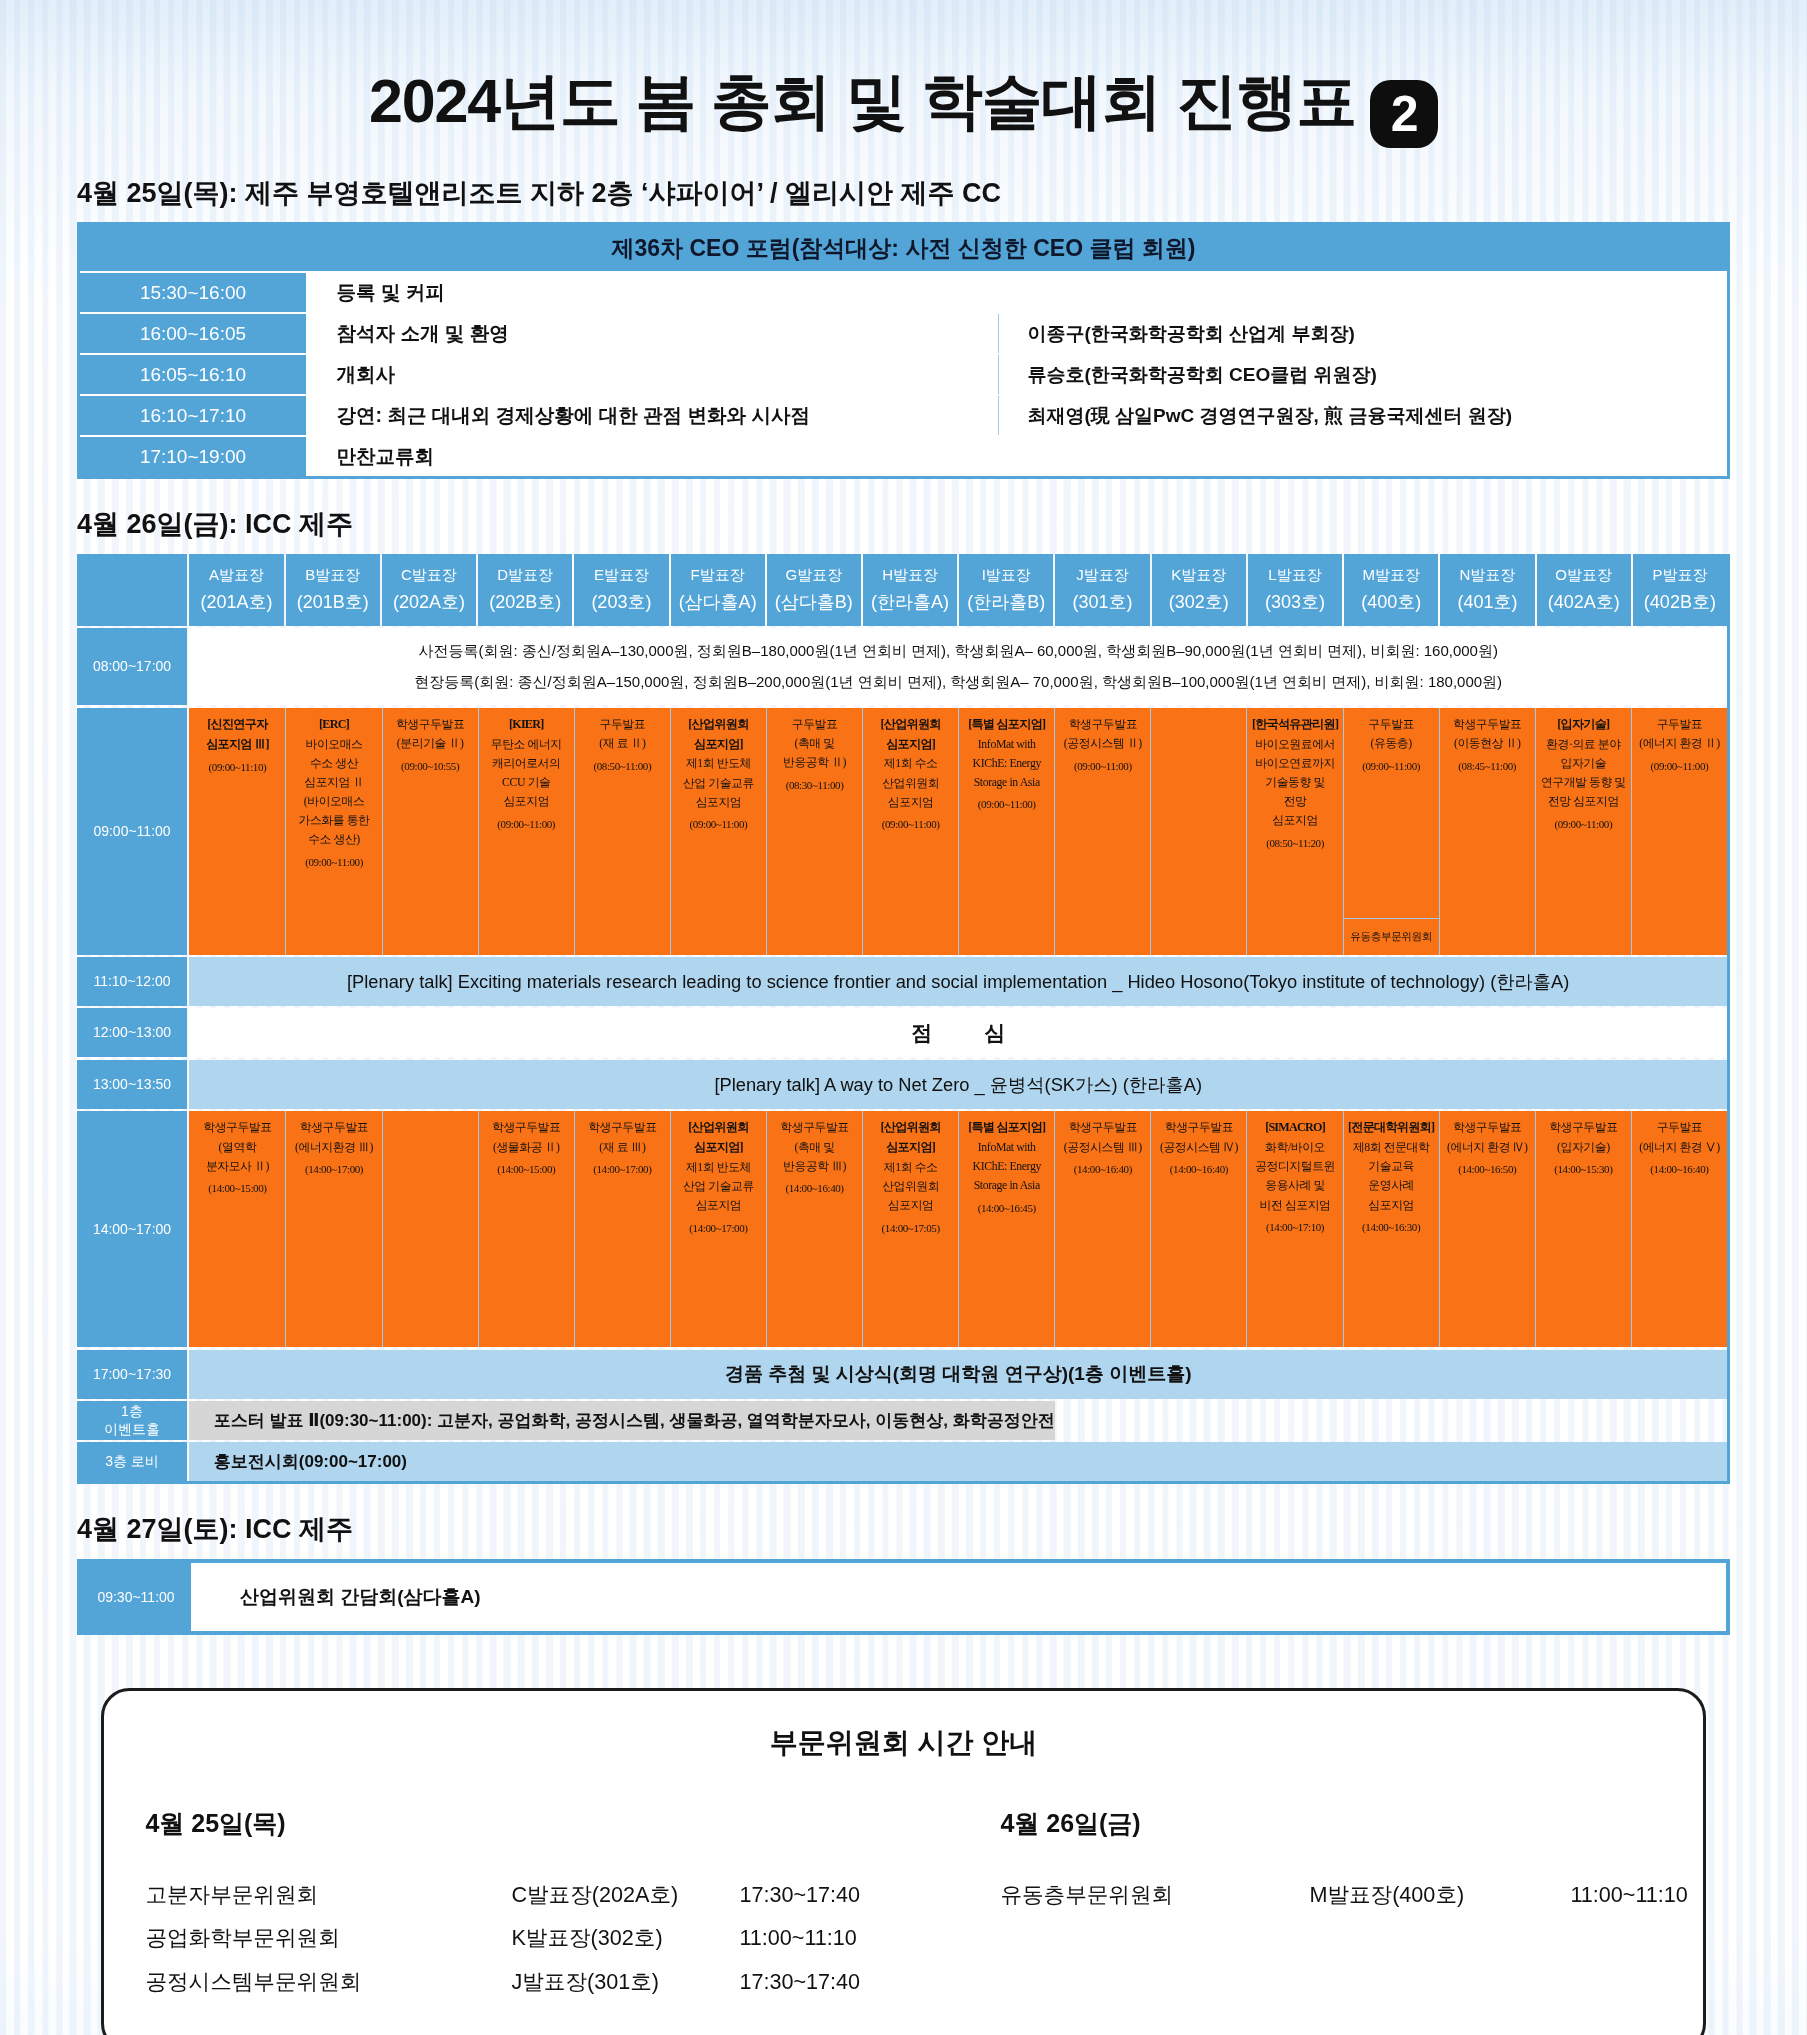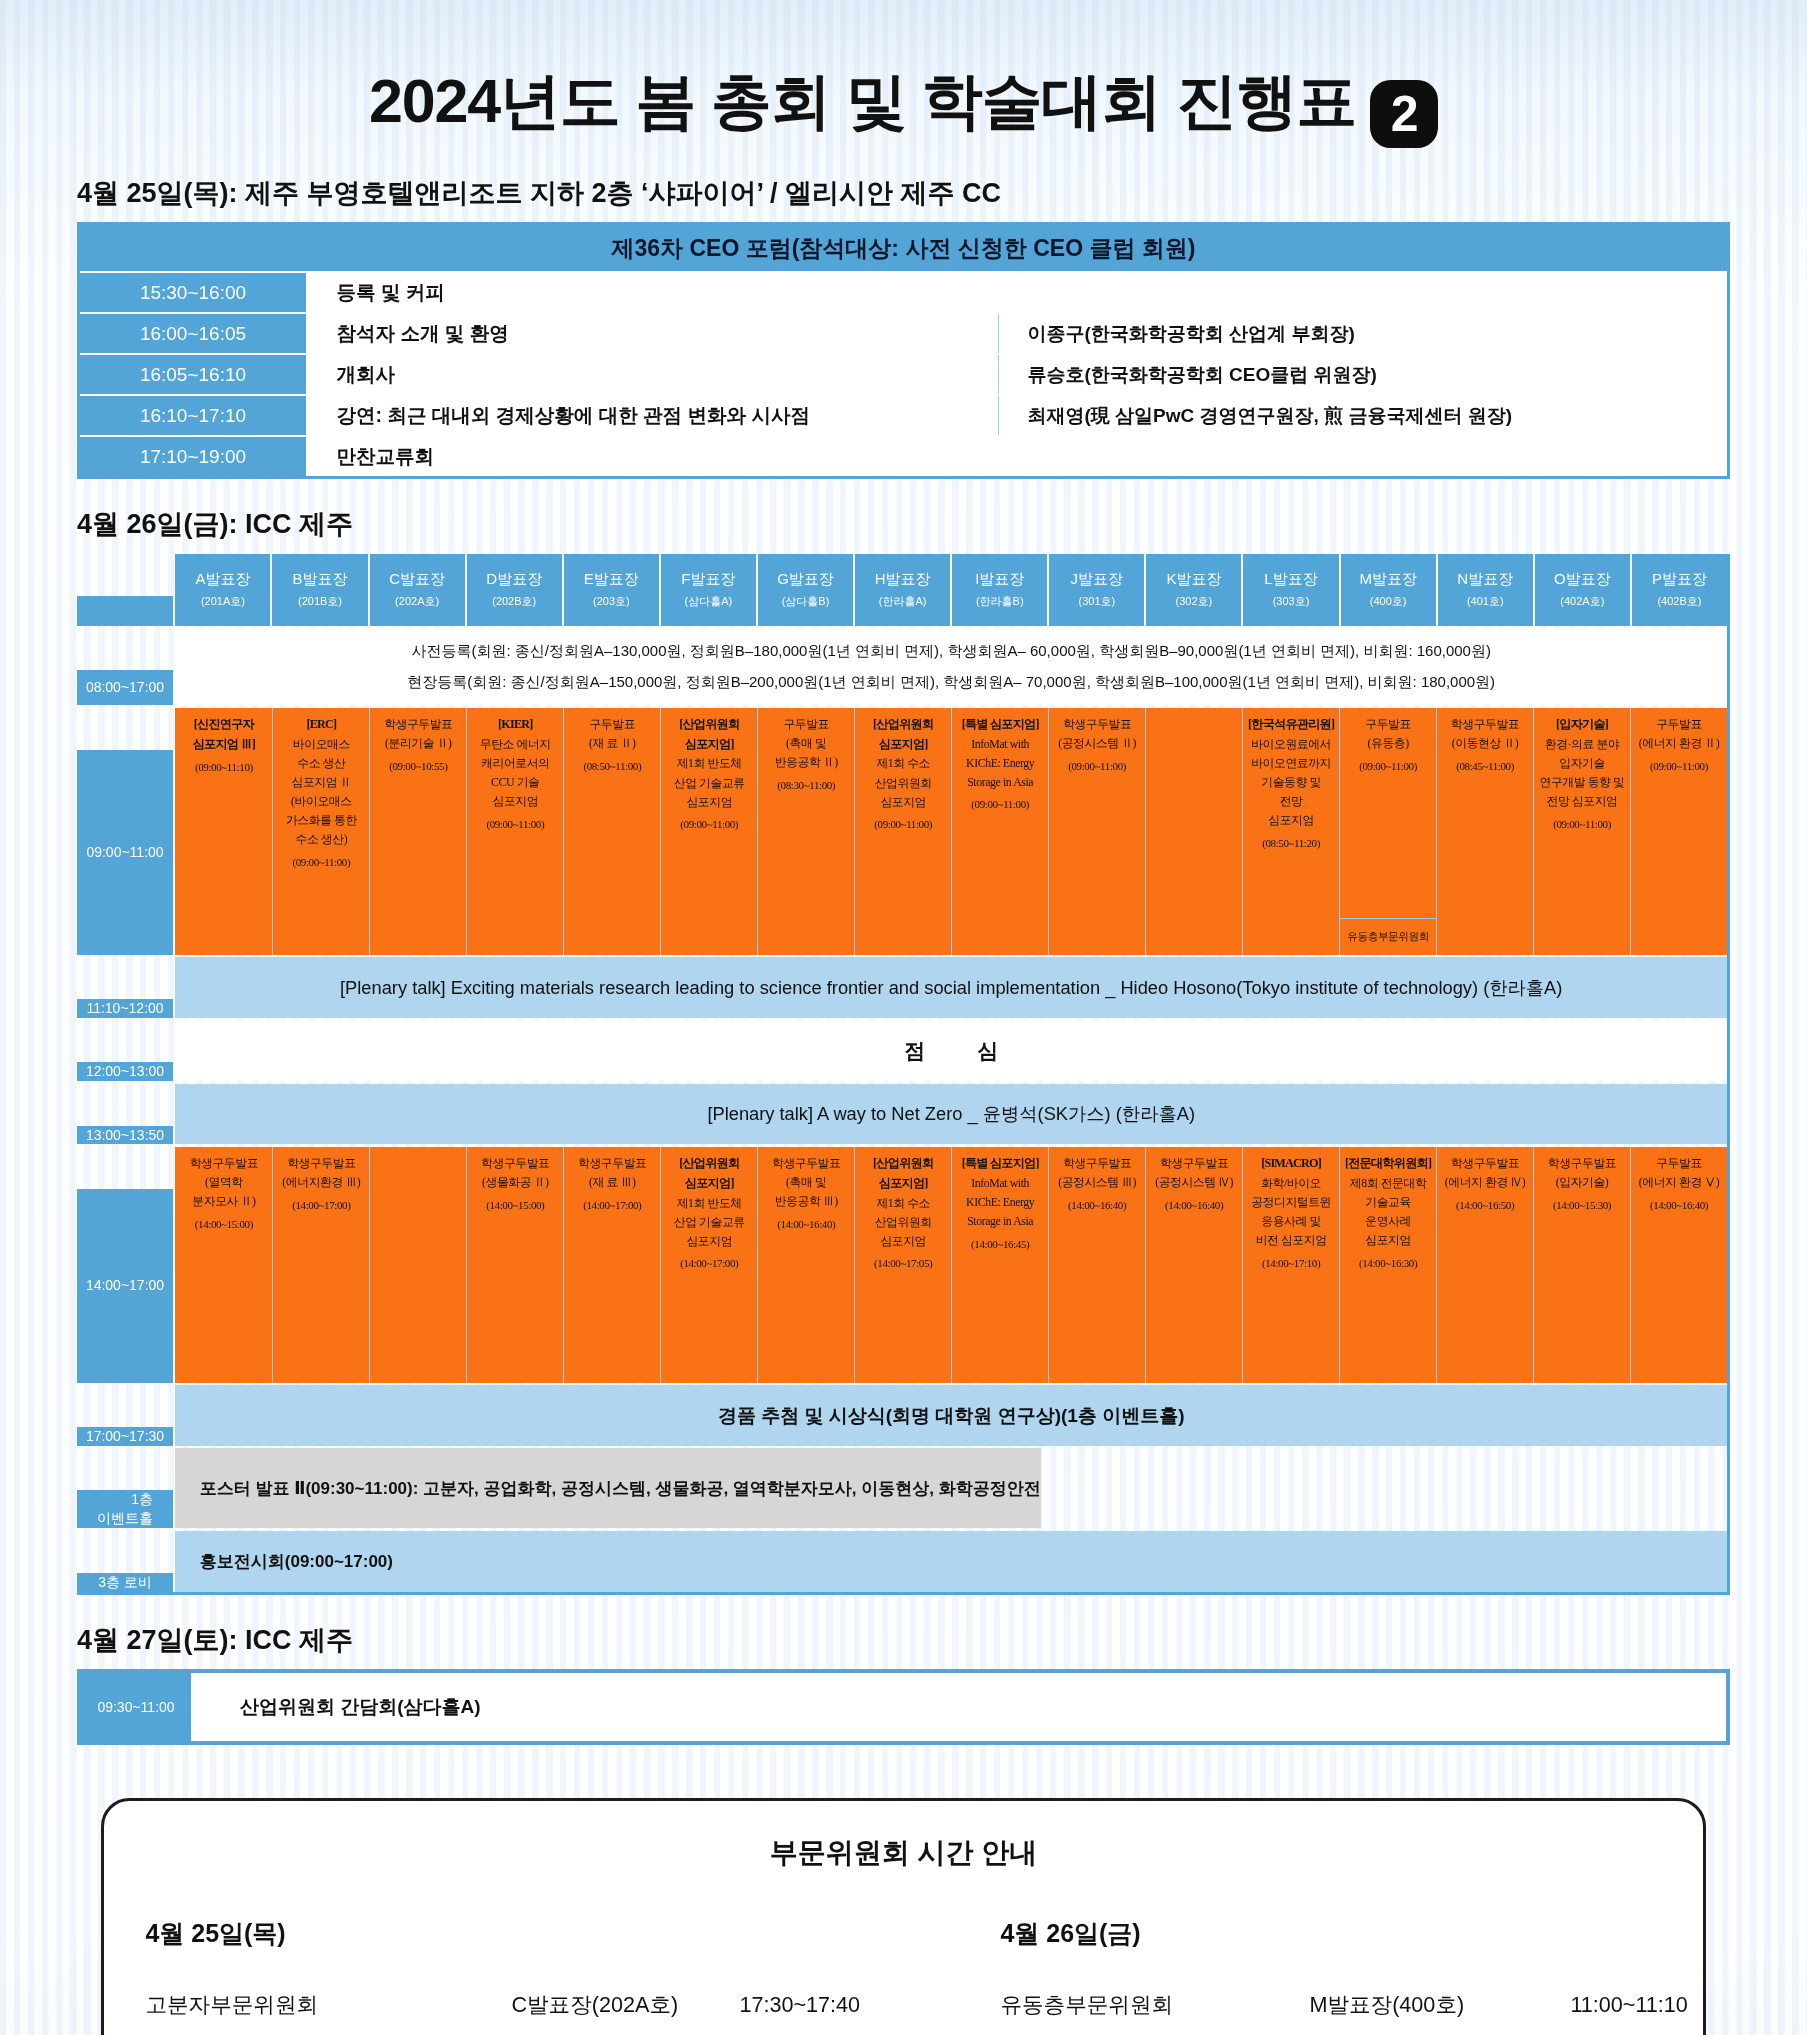--- a/index.html
+++ b/index.html
@@ -46,31 +46,31 @@
     font-size:19px;border-right:2.4px solid #fff;
   }
   .ceo-content{flex:1;display:flex;align-items:center;padding-left:28.5px;font-size:19.5px;font-weight:bold;background:#fff;}
   .ceo-speaker{width:729px;flex:none;border-left:1.2px solid var(--sep);display:flex;align-items:center;padding-left:28.5px;font-size:19px;font-weight:bold;background:#fff;}
 
   
   .sched{margin-top:10.6px;border-right:3.3px solid var(--blue);border-bottom:3.3px solid var(--blue);}
   .srow{display:flex;margin-top:2.4px;align-items:stretch;}
   .srow:first-child{margin-top:0;}
   .rlabel{
-    width:96px;flex:none;background:var(--blue);color:#fff;
-    display:flex;align-items:center;justify-content:center;text-align:right;
-    font-size:14px;line-height:1.35;margin-right:2.4px;white-space:pre-line;margin-top:42px;
+    width:110px;flex:none;background:var(--blue);color:#fff;
+    display:flex;align-items:center;justify-content:center;text-align:center;
+    font-size:14px;line-height:1.35;margin-right:2.4px;white-space:pre-line;
   }
   .vh{flex:1;display:grid;grid-template-columns:repeat(16,1fr);gap:2px;}
   .vcell{
     background:var(--blue);color:#fff;text-align:center;height:72px;
     display:flex;flex-direction:column;justify-content:center;gap:4.9px;
   }
   .vname{font-size:15px;}
-  .vroom{font-size:11px;}
+  .vroom{font-size:18px;}
   .reg{
     flex:1;background:#fff;display:flex;flex-direction:column;justify-content:center;
     text-align:center;font-size:15px;line-height:2.05;min-height:77px;
   }
   .sess{flex:1;display:grid;grid-template-columns:repeat(16,1fr);background:#f97316;font-family:Liberation Serif, serif;}
   .sess.morning .scell{min-height:247px;}
   .sess.afternoon .scell{min-height:236px;}
   .scell{border-left:0.8px solid var(--sep);padding:7.3px 2px 0 2px;text-align:center;overflow:hidden;}
   .scell:first-child{border-left:none;}
   .shead{display:block;font-weight:bold;white-space:pre-line;font-size:12.2px;line-height:1.62;letter-spacing:-0.8px;}

